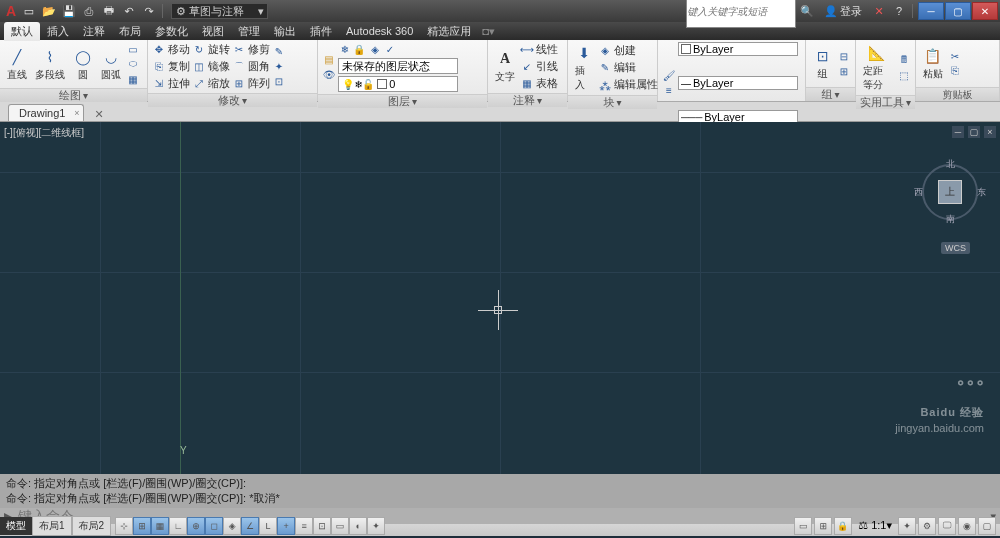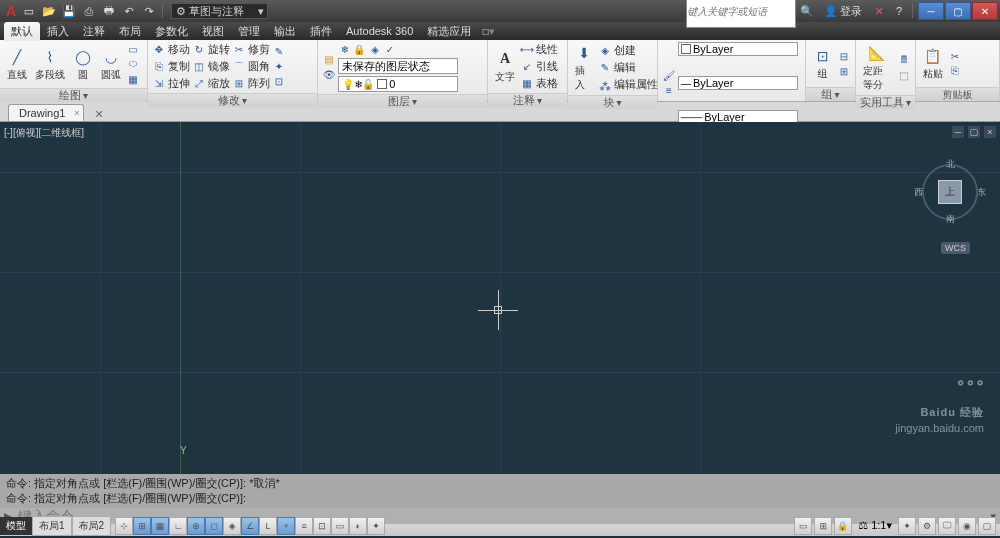--- a/index.html
+++ b/index.html
@@ -373,22 +373,22 @@
   <div class="wcs-badge">WCS</div>
 
   <div class="watermark">
     <div class="wm-logo"><span class="paws">⚬⚬⚬</span><br><span>Baidu 经验</span></div>
     <div class="wm-url">jingyan.baidu.com</div>
   </div>
 </div>
 
 <div class="cmd-area">
   <div class="cmd-hist">
+    <div>命令: 指定对角点或 [栏选(F)/圈围(WP)/圈交(CP)]:</div>
     <div>命令: 指定对角点或 [栏选(F)/圈围(WP)/圈交(CP)]: *取消*</div>
-    <div>命令: 指定对角点或 [栏选(F)/圈围(WP)/圈交(CP)]:</div>
   </div>
   <div class="cmd-line">
     <span class="cmd-chev">▶_</span>
     <input class="cmd-input" placeholder="键入命令" style="">
     <span style="color:#555">▾</span>
   </div>
 </div>
 
 <div class="statusbar">
   <span class="model-tab">模型</span>

